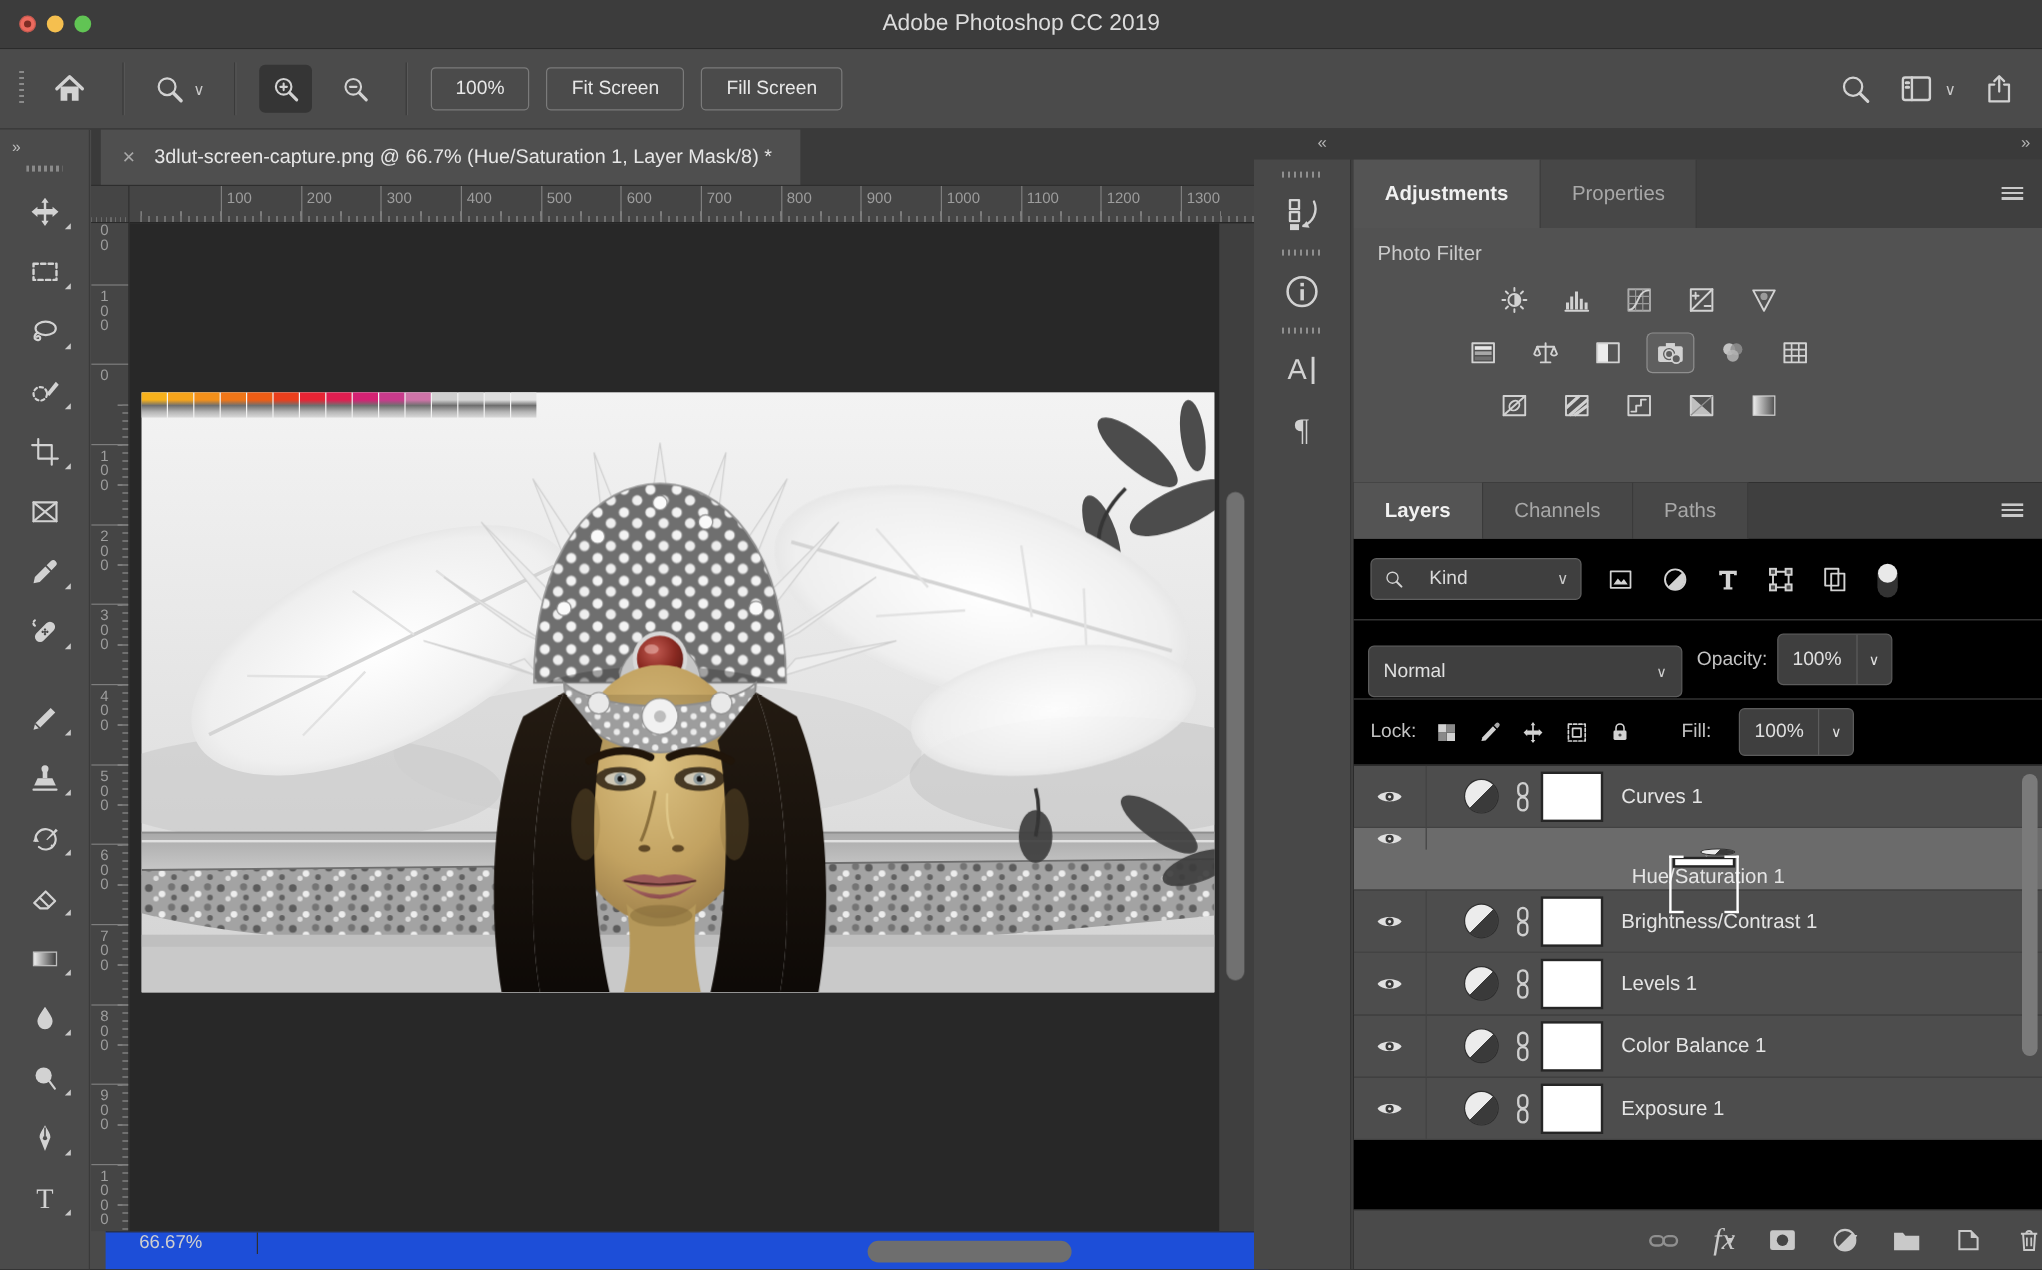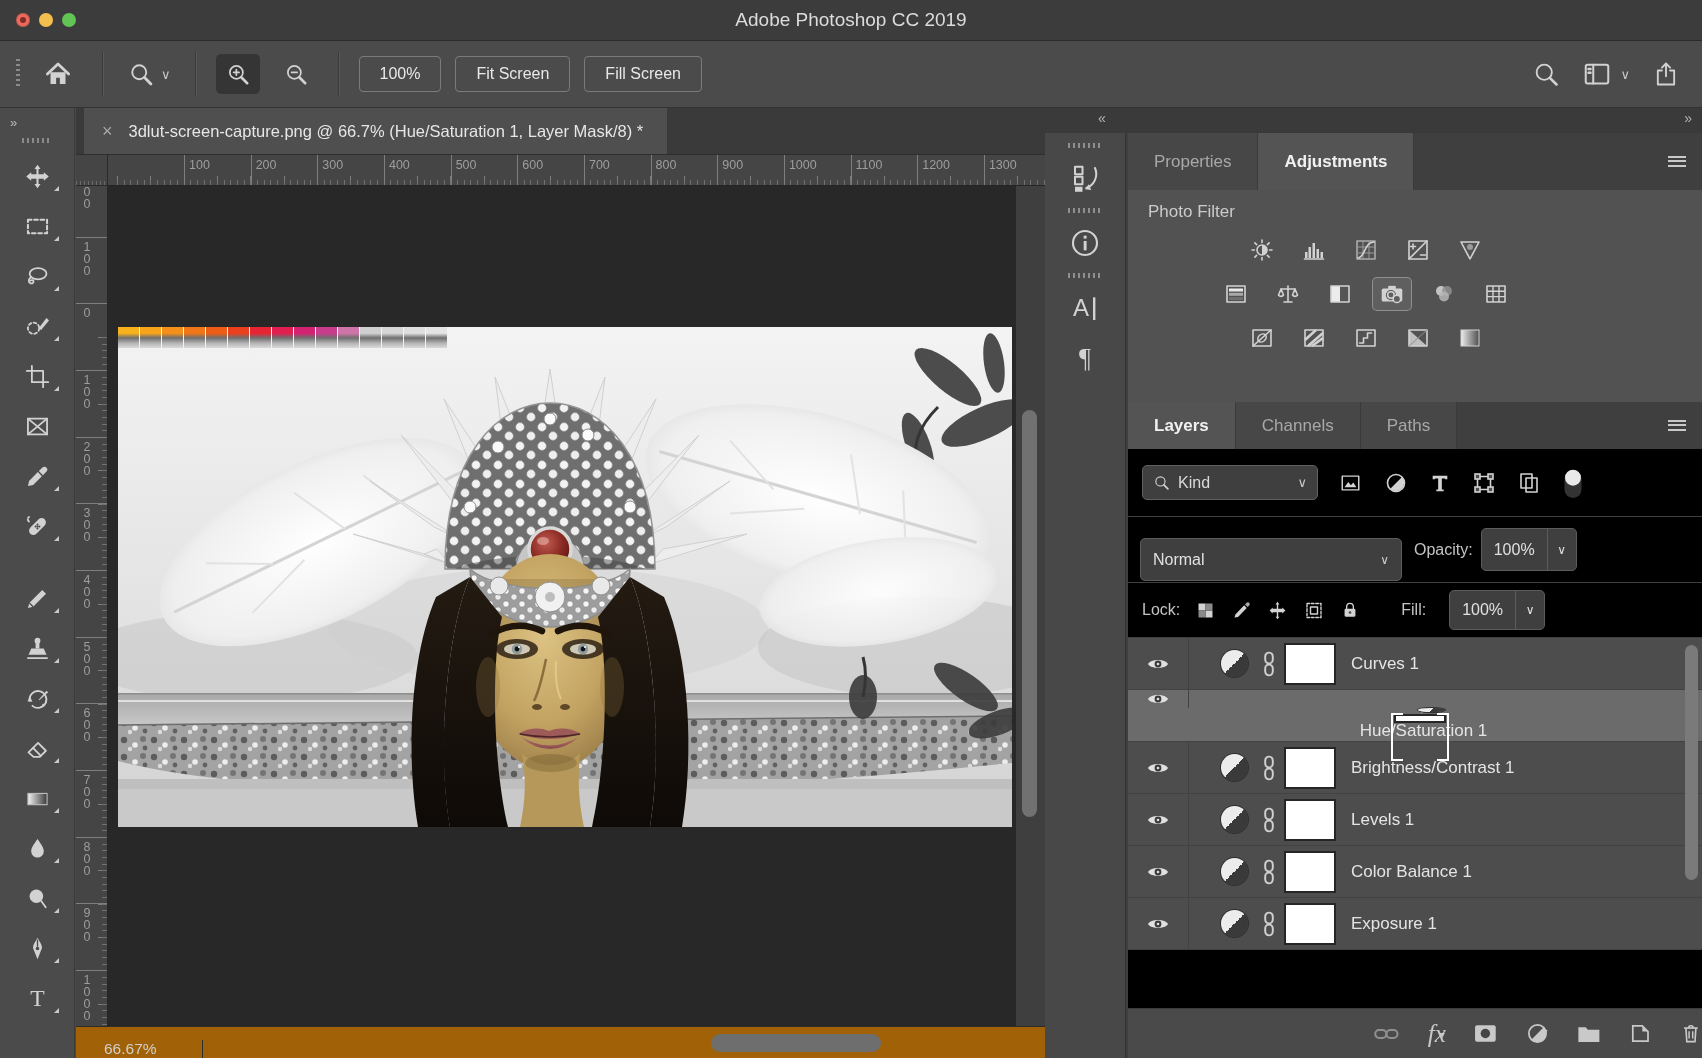--- a/index.html
+++ b/index.html
@@ -67,21 +67,21 @@
 
   
   .viewport{position:absolute;left:108px;top:186px;width:937px;height:840px;background:#282828;overflow:hidden;}
   .photo{position:absolute;left:10px;top:141px;width:894px;height:500px;background:#e6e6e6;}
   .lut-strip{position:absolute;left:0;top:0;height:21px;display:flex;gap:1px;}
   .lut-strip .sw{width:21px;height:21px;background:linear-gradient(180deg,var(--c) 0%,var(--c) 30%,#6f6f6f 52%,#b6b6b6 78%,#dadada 100%);}
   .scroll-gutter{position:absolute;left:908px;top:0;width:29px;height:840px;background:#3f3f3f;}
   .v-thumb{position:absolute;left:914px;top:224px;width:15px;height:407px;border-radius:8px;background:#717171;}
 
   
-  .status-bar{position:absolute;left:76px;top:1026px;width:969px;height:32px;background:#a16207;border-top:1px solid #2c2c2c;box-sizing:border-box;display:flex;align-items:flex-end;font-size:15.5px;color:#cfcfcf;}
+  .status-bar{position:absolute;left:88px;top:1026px;width:969px;height:32px;background:#1d4ed8;border-top:1px solid #2c2c2c;box-sizing:border-box;display:flex;align-items:flex-start;font-size:15.5px;color:#cfcfcf;}
   .zoom-field{width:127px;display:flex;align-items:center;padding-left:28px;box-sizing:border-box;border-right:1px solid #2f2f2f;}
   .doc-section{width:370px;background:#474747;border-right:1px solid #2f2f2f;display:flex;align-items:center;justify-content:center;position:relative;}
   .doc-section .expand{position:absolute;right:14px;font-size:15px;color:#d9d9d9}
   .h-thumb{position:absolute;left:635px;top:7px;width:170px;height:18px;border-radius:9px;background:#6e6e6e;}
 
   
   .right-dock{position:absolute;left:1045px;top:108px;width:657px;height:950px;background:#3f3f3f;}
   .dock-header{height:25px;background:#3a3a3a;position:relative;font-size:14px;color:#b5b5b5;}
   .dock-header .col-l{position:absolute;left:53px;top:2px;}
   .dock-header .col-r{position:absolute;right:10px;top:2px;}
@@ -97,21 +97,21 @@
   .adj-content{height:212px;background:#525252;padding-top:12px;box-sizing:border-box;}
   .section-label{margin-left:20px;font-size:17px;color:#cbcbcb;}
   .adj-grid{margin:12px 0 0 78px;width:320px;display:flex;flex-direction:column;gap:12px;}
   .adj-row{display:flex;justify-content:center;gap:14px;}
   .adj-cell{width:38px;height:32px;display:flex;align-items:center;justify-content:center;border-radius:4px;}
   .adj-cell.sel{background:#5f5f5f;box-shadow:0 0 0 1px #8f8f8f;}
 
   .layers-panel{flex:1;background:#000000;display:flex;flex-direction:column;position:relative;}
   .ptabs.lay{height:47px;}
   .filter-row{height:68px;display:flex;align-items:center;padding:0 14px;gap:0;border-bottom:1px solid #404040;box-sizing:border-box;}
-  .kind-box{width:176px;height:35px;background:#3f3f3f;border:1px solid #606060;border-radius:5px;display:flex;align-items:center;padding:0 10px;box-sizing:border-box;gap:8px;font-size:16px;color:#dadada;}
+  .kind-box{width:176px;height:35px;background:#3f3f3f;border:1px solid #606060;border-radius:5px;display:flex;align-items:center;padding:0 10px;box-sizing:border-box;gap:21px;font-size:16px;color:#dadada;}
   .kind-box .kv{flex:1}
   .filter-icons{display:flex;align-items:center;gap:21px;margin-left:20px;}
   .blend-row{height:66px;display:flex;align-items:center;padding:0 12px;box-sizing:border-box;border-bottom:1px solid #404040;font-size:16px;color:#c3c3c3;}
   .dd{height:43px;background:#3f3f3f;border:1px solid #5c5c5c;border-radius:5px;display:flex;align-items:center;padding:0 12px;box-sizing:border-box;color:#e0e0e0;}
   .dd .dchev{margin-left:auto;font-size:12px;color:#cfcfcf;}
   .blend-dd{width:262px;margin-top:20px;}
   .opacity-label{margin-left:12px;}
   .val-box{width:96px;height:43px;margin-left:8px;background:#3f3f3f;border:1px solid #5c5c5c;border-radius:5px;display:flex;align-items:center;box-sizing:border-box;color:#e0e0e0;}
   .val-box .v{flex:1;text-align:center;}
   .val-box .vc{width:28px;border-left:1px solid #5c5c5c;text-align:center;font-size:12px;align-self:stretch;display:flex;align-items:center;justify-content:center;}
@@ -620,22 +620,22 @@
         <svg width="30" height="30" viewBox="0 0 24 24">
           <text x="12" y="19" text-anchor="middle" font-size="21" font-family="Liberation Serif,serif" fill="#d2d2d2">¶</text>
         </svg>
       </div>
     </div>
 
     <div class="panels">
 
       <div>
         <div class="ptabs">
+          <div class="ptab active">Adjustments</div>
           <div class="ptab">Properties</div>
-          <div class="ptab active">Adjustments</div>
           <div class="hamburger"></div>
         </div>
         <div class="adj-content">
           <div class="section-label">Photo Filter</div>
           <div class="adj-grid">
             <div class="adj-row">
               <span class="adj-cell">
                 <svg width="26" height="24" viewBox="0 0 24 24">
                     <circle cx="12" cy="12" r="5" class="ico"></circle>
                     <path d="M12 7a5 5 0 0 1 0 10z" class="fill"></path>

